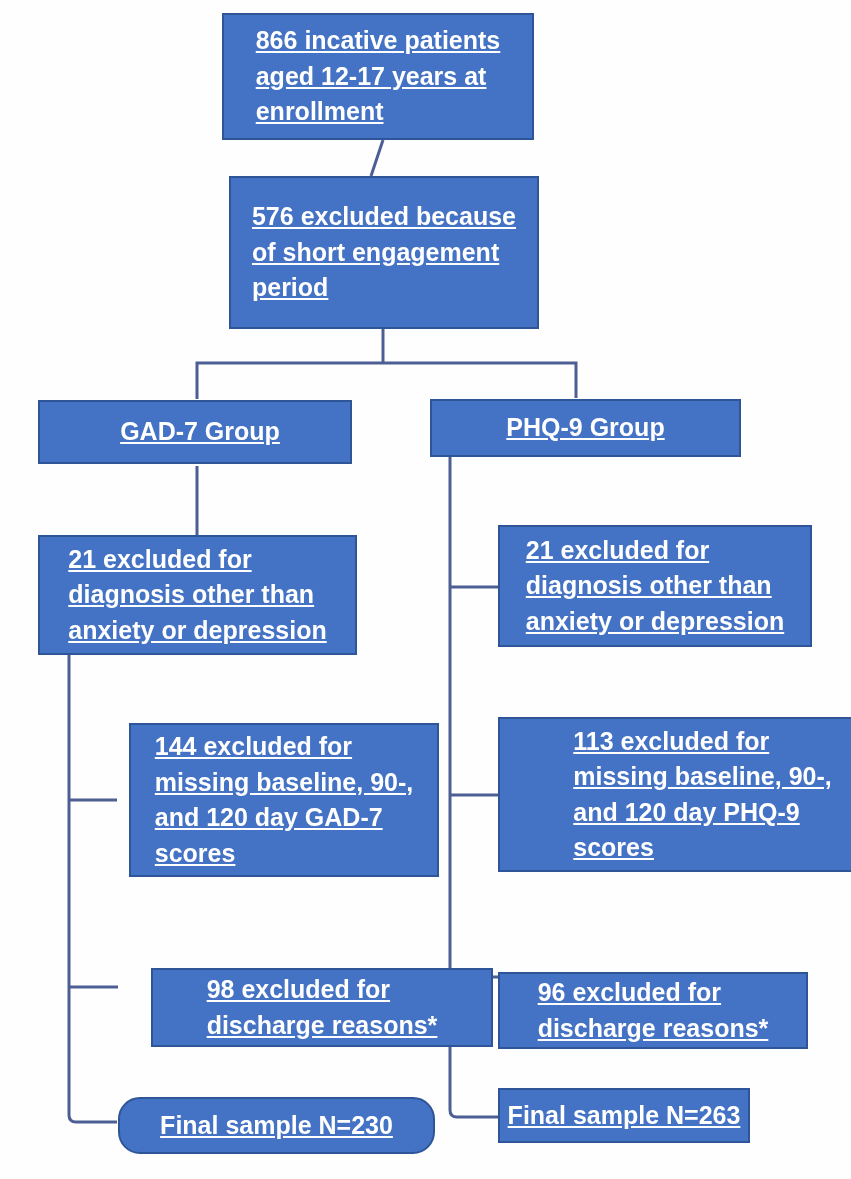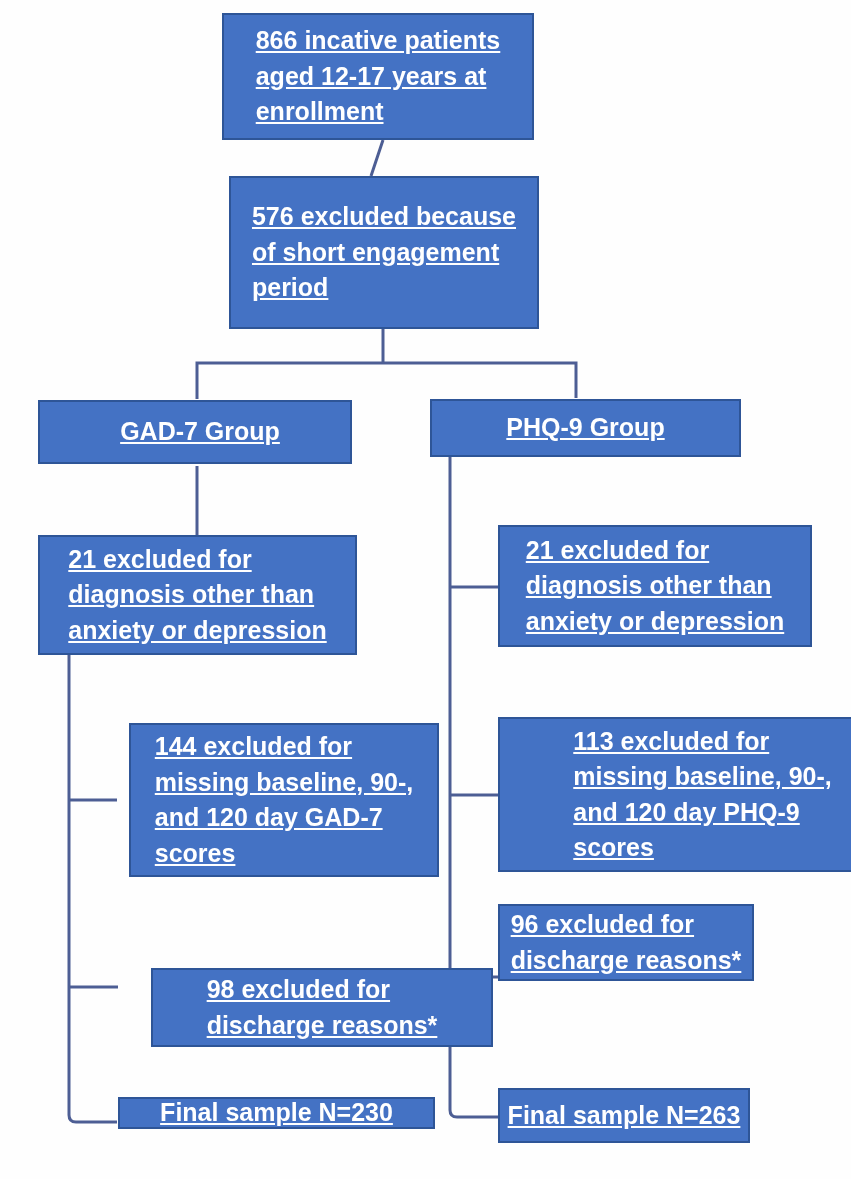--- a/index.html
+++ b/index.html
@@ -96,20 +96,20 @@
 scores</div>
 
   <div class="node" style="left:498px;top:717px;width:367px;height:155px;padding-left:44px;">113 excluded for
 missing baseline, 90-,
 and 120 day PHQ-9
 scores</div>
 
   <div class="node" style="left:118px;top:968px;width:342px;height:79px;margin-left:33px;">98 excluded for
 discharge reasons*</div>
 
-  <div class="node" style="left:498px;top:904px;width:256px;height:77px;">96 excluded for
+  <div class="node" style="left:498px;top:972px;width:310px;height:77px;">96 excluded for
 discharge reasons*</div>
 
-  <div class="node" style="left:118px;top:1097px;width:317px;height:32px;">Final sample N=230</div>
+  <div class="node" style="left:118px;top:1097px;width:317px;height:57px;border-radius:22px;">Final sample N=230</div>
 
   <div class="node" style="left:498px;top:1088px;width:252px;height:55px;">Final sample N=263</div>
 
 </div>
 
 </body></html>

